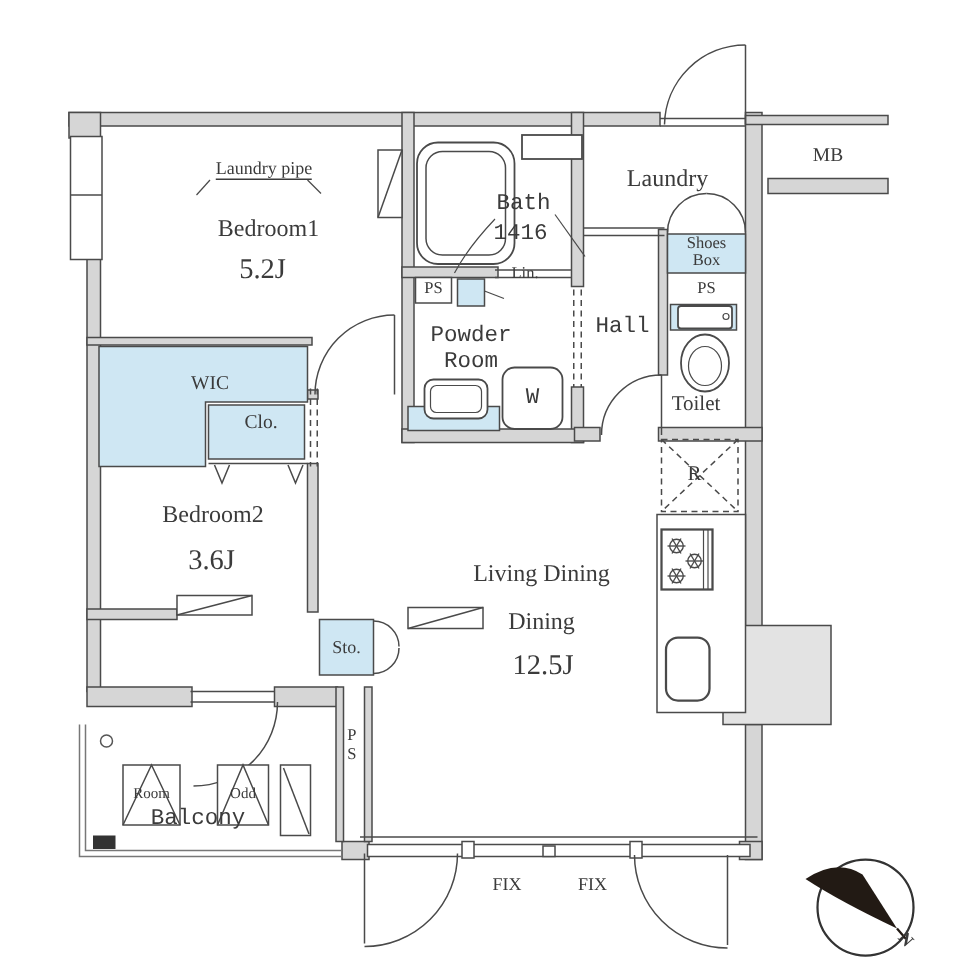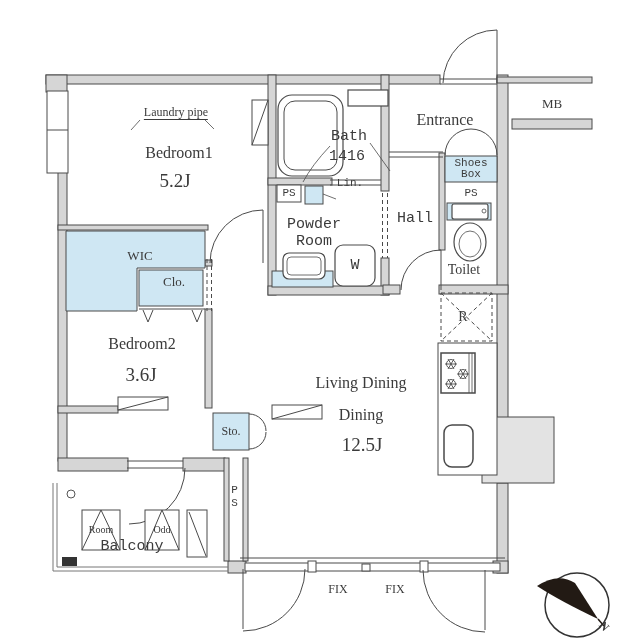--- a/index.html
+++ b/index.html
@@ -1,21 +1,21 @@
 <!DOCTYPE html>
 <html><head>
 <meta charset="utf-8">
 <style>
   html,body{margin:0;padding:0;background:#fff;}
   #plan{position:relative;width:640px;height:640px;background:#ffffff;overflow:hidden;
         font-family:"Liberation Serif","DejaVu Serif",serif;margin-top:13px;}
   #plan svg{position:absolute;left:0;top:0;}
   .lbl{position:absolute;transform:translate(-50%,-50%);color:#3b3b3b;white-space:nowrap;
        font-family:"Liberation Serif","DejaVu Serif",serif;line-height:1;}
-  .s10{font-size:10px;} .s11{font-size:11px;font-family:Liberation Mono, monospace;} .s12{font-size:12px;} .s13{font-size:13px;}
+  .s10{font-size:10px;} .s11{font-size:11px;} .s12{font-size:12px;} .s13{font-size:13px;}
   .s14{font-size:14px;} .s15{font-size:15px;font-family:Liberation Mono, monospace;} .s16{font-size:16px;} .s19{font-size:19px;}
   .underline{border-bottom:1px solid #3b3b3b;padding-bottom:1px;}
   .vert{writing-mode:vertical-lr;text-orientation:upright;letter-spacing:1px;}
   .rot-n{transform:translate(-50%,-50%) rotate(48deg);font-weight:bold;}
 </style>
 </head>
 <body>
 
 <div id="plan">
 <svg width="640" height="640" viewBox="0 0 640 640">
@@ -239,21 +239,21 @@
 <div class="lbl s13" style="left:174px;top:268px">Clo.</div>
 <div class="lbl s16" style="left:142px;top:331px">Bedroom2</div>
 <div class="lbl s19" style="left:141px;top:361px">3.6J</div>
 <div class="lbl s15" style="left:349px;top:123px">Bath</div>
 <div class="lbl s15" style="left:347px;top:143px">1416</div>
 <div class="lbl s11" style="left:289px;top:180px">PS</div>
 <div class="lbl s11" style="left:350px;top:170px">Lin.</div>
 <div class="lbl s15" style="left:314px;top:211px">Powder</div>
 <div class="lbl s15" style="left:314px;top:228px">Room</div>
 <div class="lbl s15" style="left:355px;top:252px">W</div>
-<div class="lbl s16" style="left:445px;top:107px">Entrance</div>
+<div class="lbl s16" style="left:445px;top:107px">Laundry</div>
 <div class="lbl s13" style="left:552px;top:90px">MB</div>
 <div class="lbl s11" style="left:471px;top:150px">Shoes</div>
 <div class="lbl s11" style="left:471px;top:161px">Box</div>
 <div class="lbl s11" style="left:471px;top:180px">PS</div>
 <div class="lbl s15" style="left:415px;top:205px">Hall</div>
 <div class="lbl s14" style="left:464px;top:257px">Toilet</div>
 <div class="lbl s14" style="left:463px;top:304px">R</div>
 <div class="lbl s16" style="left:361px;top:370px">Living Dining</div>
 <div class="lbl s16" style="left:361px;top:402px">Dining</div>
 <div class="lbl s19" style="left:362px;top:431px">12.5J</div>

